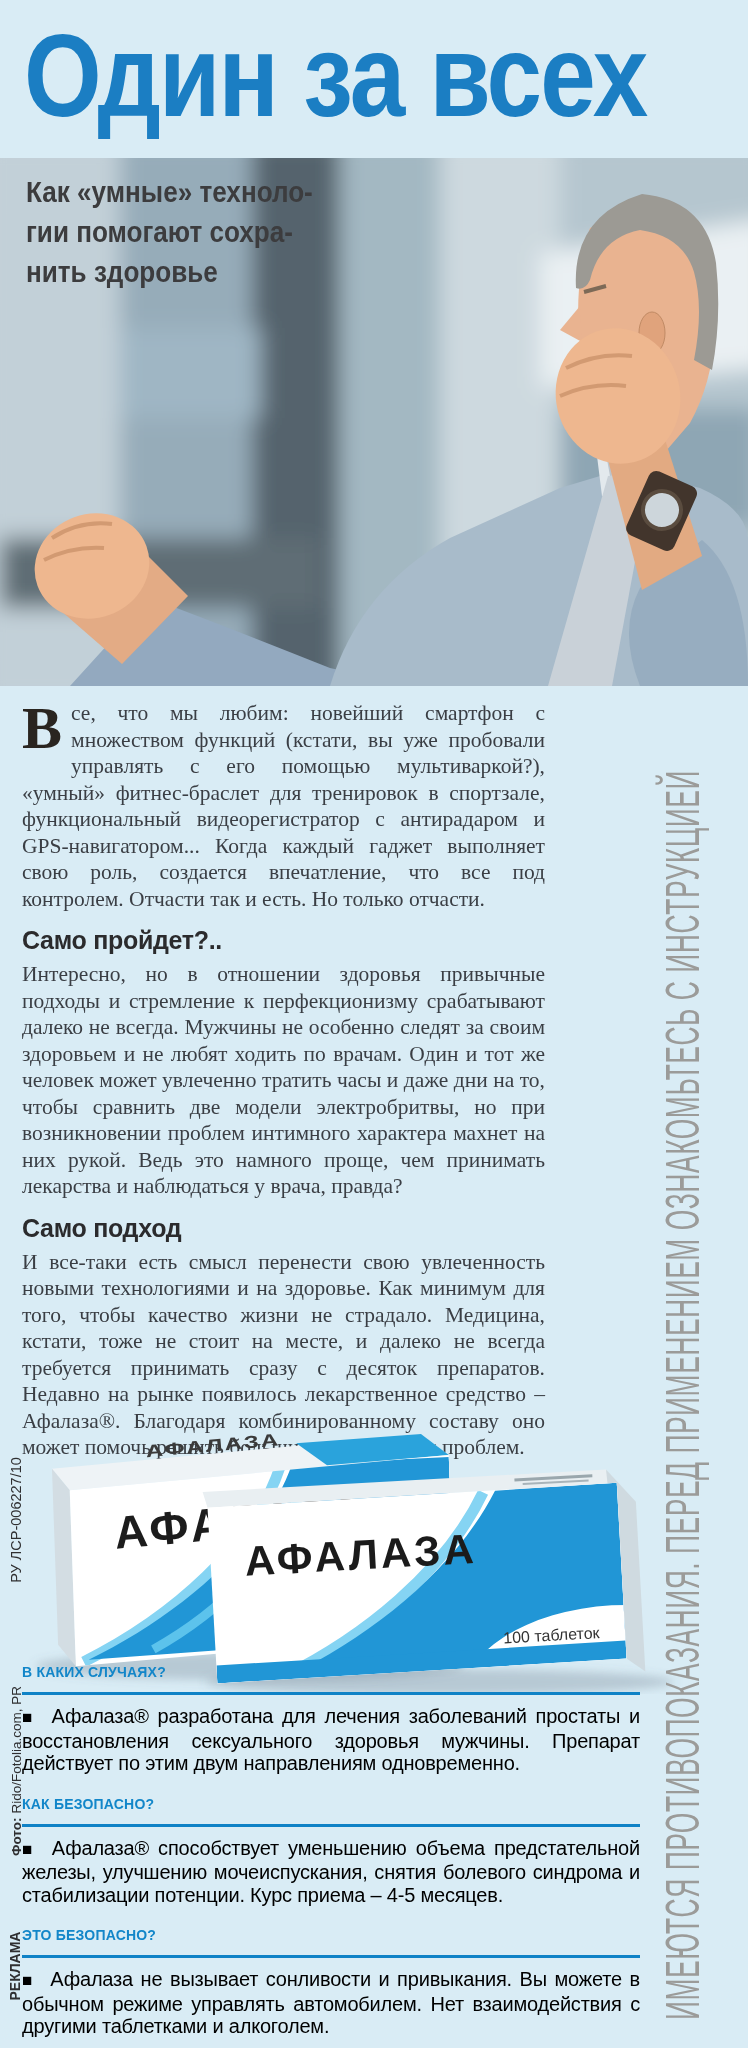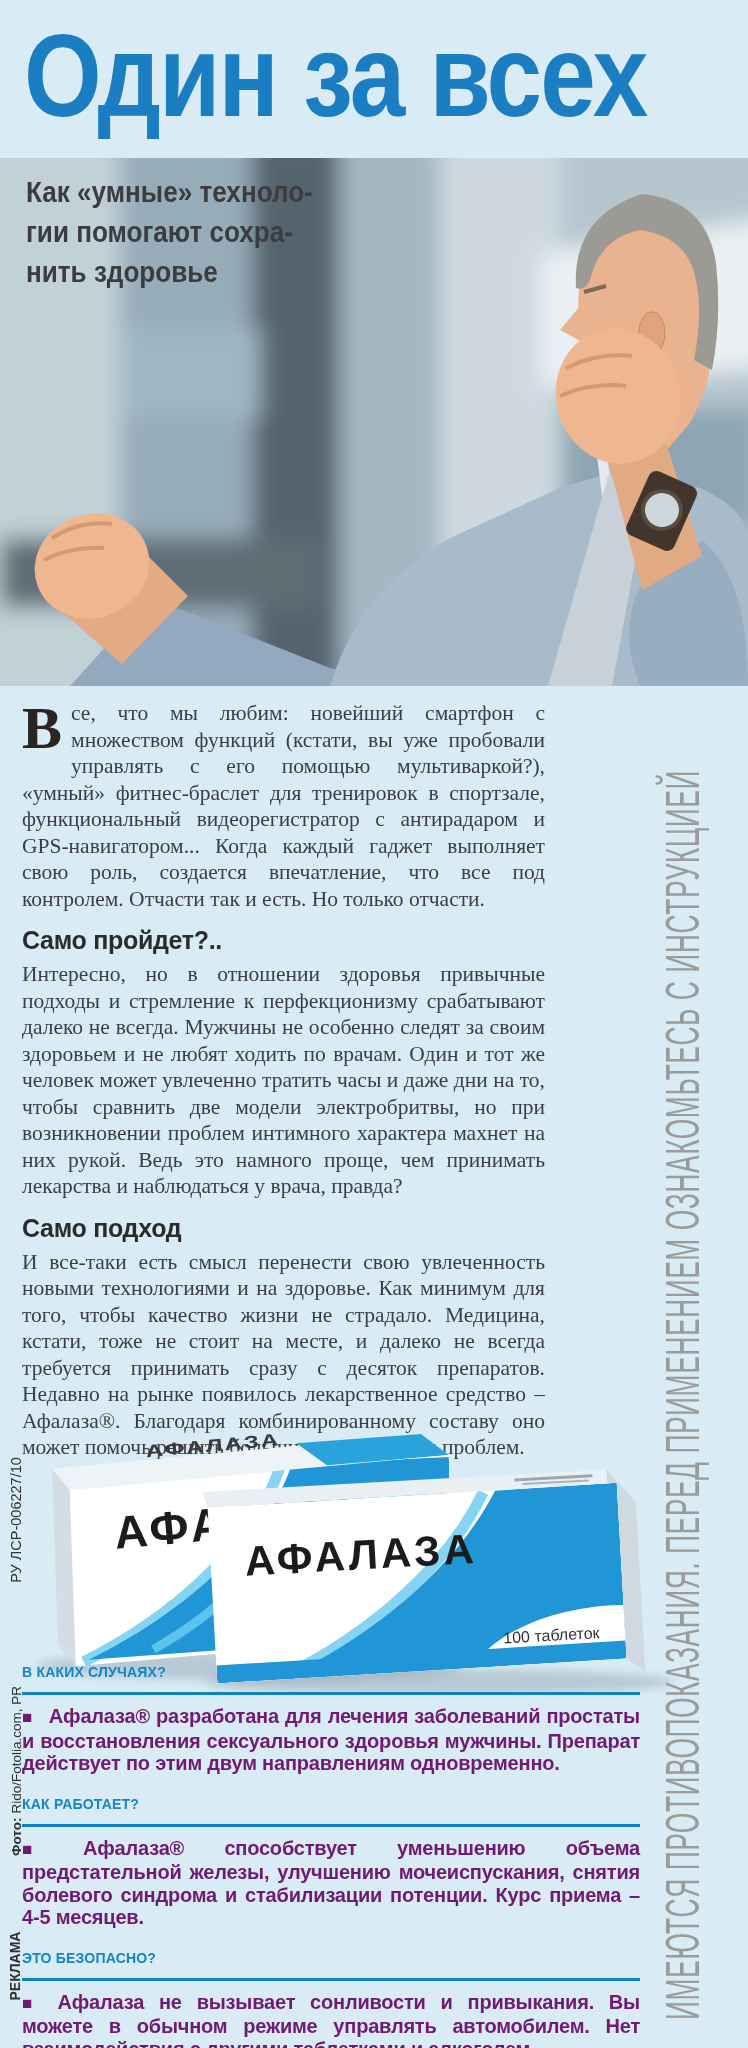--- a/index.html
+++ b/index.html
@@ -39,22 +39,22 @@
   }
   
   .product { position:absolute; left:0; top:1432px; width:748px; height:262px; }
   
   .qa { position:absolute; left:22px; top:1660px; width:618px; }
   .qa h4 {
     margin:0; font-size:14px; line-height:24px; color:#1286c9; letter-spacing:.2px;
   }
   .qa .rule { height:3px; background:#0f82c6; margin:8px 0 10px; }
   .qa p {
-    margin:8px 0 17px; font-size:20px; line-height:22.5px; color:#701a75;
-    text-align:justify; letter-spacing:-.2px;font-weight:bold;
+    margin:8px 0 17px; font-size:20px; line-height:22.5px; color:#000000;
+    text-align:justify; letter-spacing:-.2px;
   }
   .bullet { padding-right:16px; font-size:17px; }
   
   .vtext { position:absolute; text-align:center; white-space:nowrap; }
   .v-reg {
     width:160px; height:18px; left:-63px; top:1511px;
     transform:rotate(-90deg); font-size:14.5px; color:#2f2f31;
   }
   .v-credit {
     width:190px; height:16px; left:-78px; top:1763px;
@@ -197,21 +197,21 @@
         <text x="246" y="134" font-size="42" font-weight="bold" fill="#1b1b1b" letter-spacing="3">АФАЛАЗА</text>
       </g>
     </svg>
   </div>
 
   <div class="qa">
     <h4>В КАКИХ СЛУЧАЯХ?</h4>
     <div class="rule"></div>
     <p><span class="bullet">■</span><span>Афалаза® разработана для лечения заболеваний простаты и восстановления сексуального здоровья мужчины. Препарат действует по этим двум направлениям одновременно.</span></p>
 
-    <h4>КАК РАБОТАЕТ?</h4>
+    <h4>КАК БЕЗОПАСНО?</h4>
     <div class="rule"></div>
     <p><span class="bullet">■</span><span>Афалаза® способствует уменьшению объема предстательной железы, улучшению мочеиспускания, снятия болевого синдрома и стабилизации потенции. Курс приема – 4-5 месяцев.</span></p>
 
     <h4>ЭТО БЕЗОПАСНО?</h4>
     <div class="rule"></div>
     <p><span class="bullet">■</span><span>Афалаза не вызывает сонливости и привыкания. Вы можете в обычном режиме управлять автомобилем. Нет взаимодействия с другими таблетками и алкоголем.</span></p>
   </div>
 
   <div class="vtext v-reg">РУ ЛСР-006227/10</div>
   <div class="vtext v-credit"><span class="lbl">Фото:</span><span class="val">Rido/Fotolia.com, PR</span></div>

